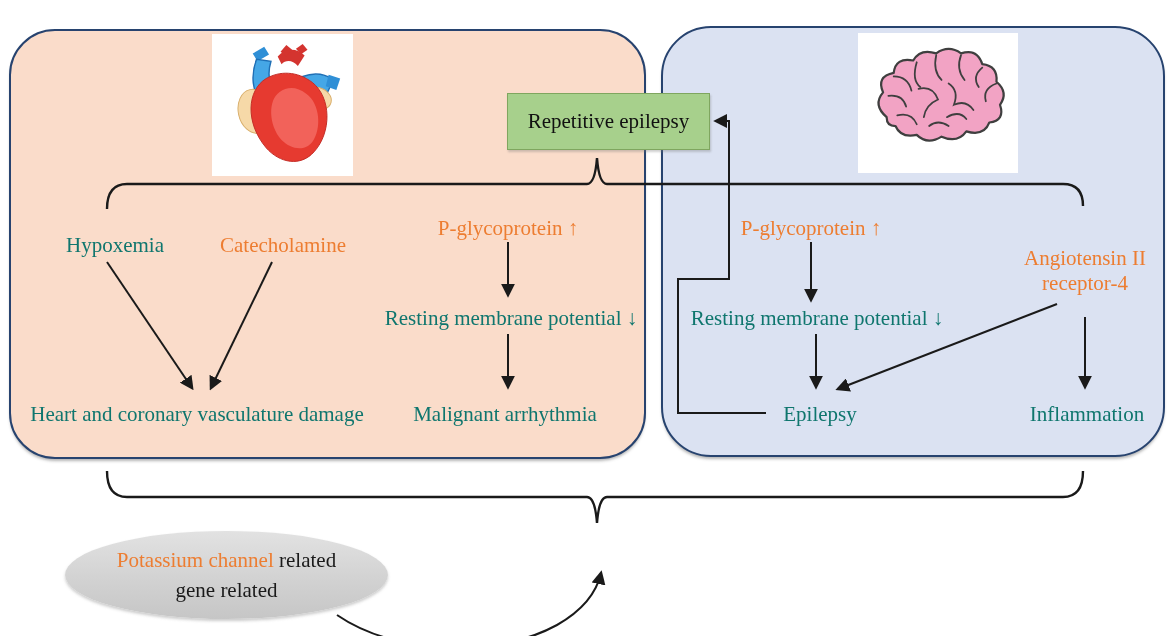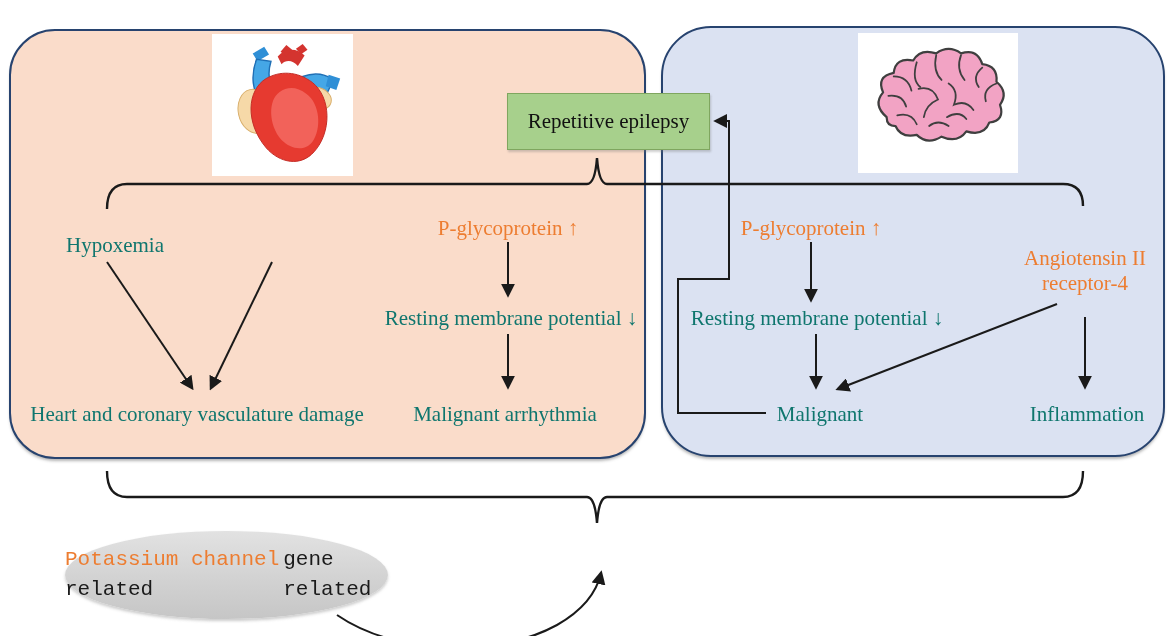--- a/index.html
+++ b/index.html
@@ -21,22 +21,22 @@
   .lbl{position:absolute;z-index:4;transform:translateX(-50%);white-space:nowrap;
     font-size:21px;line-height:25px;color:#0f766e;text-align:center;}
   .orange{color:var(--orange-text);}
   .greenbox{position:absolute;z-index:3;background:var(--green-box-bg);
     border:1.5px solid var(--green-box-border);display:flex;align-items:center;
     justify-content:center;font-size:21px;color:#111;box-shadow:1px 2px 2px rgba(120,120,120,.35);}
   #repetitive-epilepsy-box{left:507px;top:72px;width:201px;height:55px;}
   #sudep-box{left:428px;top:503px;width:350px;height:59px;}
   #gene-mutation-ellipse{position:absolute;z-index:3;left:65px;top:510px;width:323px;height:88px;
     border-radius:50%;background:linear-gradient(180deg,#e2e2e2 0%,#d2d2d2 55%,#c6c6c6 100%);
-    display:flex;align-items:center;justify-content:center;
-    font-size:21px;line-height:30px;color:#1a1a1a;box-shadow:0 2px 3px rgba(130,130,130,.4);font-family:Liberation Mono, monospace;}
+    display:flex;flex-direction:column;align-items:center;justify-content:center;
+    font-size:21px;line-height:30px;color:#1a1a1a;box-shadow:0 2px 3px rgba(130,130,130,.4);}
   #connector-overlay{position:absolute;z-index:5;left:0;top:0;pointer-events:none;}
   #connector-overlay path{fill:none;stroke:var(--line-color);}
   .conn{stroke-width:2px;}
   .brace{stroke-width:2.4px;}
 </style>
 </head>
 <body>
 
 <div id="figure">
 
@@ -77,28 +77,29 @@
         <path d="M70,96 Q80,88 92,96"></path>
       </g>
     </svg>
   </div>
 
   <div id="repetitive-epilepsy-box" class="greenbox">
     <span>Repetitive epilepsy</span>
   </div>
 
   <div class="lbl" style="left:115px;top:212px">Hypoxemia</div>
+  <div class="lbl orange" style="left:283px;top:212px">Catecholamine</div>
   <div class="lbl orange" style="left:508px;top:195px">P-glycoprotein ↑</div>
   <div class="lbl" style="left:511px;top:285px">Resting membrane potential ↓</div>
   <div class="lbl" style="left:197px;top:381px">Heart and coronary vasculature damage</div>
   <div class="lbl" style="left:505px;top:381px">Malignant arrhythmia</div>
 
   <div class="lbl orange" style="left:811px;top:195px">P-glycoprotein ↑</div>
   <div class="lbl" style="left:817px;top:285px">Resting membrane potential ↓</div>
-  <div class="lbl" style="left:820px;top:381px">Malignant</div>
+  <div class="lbl" style="left:820px;top:381px">Epilepsy</div>
   <div class="lbl orange" style="left:1085px;top:225px">
     <span>Angiotensin II</span><br>
     <span>receptor-4</span>
   </div>
   <div class="lbl" style="left:1087px;top:381px">Inflammation</div>
 
   <div id="gene-mutation-ellipse">
     <div><span class="orange">Potassium channel</span><span> related</span></div>
     <div>gene related</div>
   </div>

